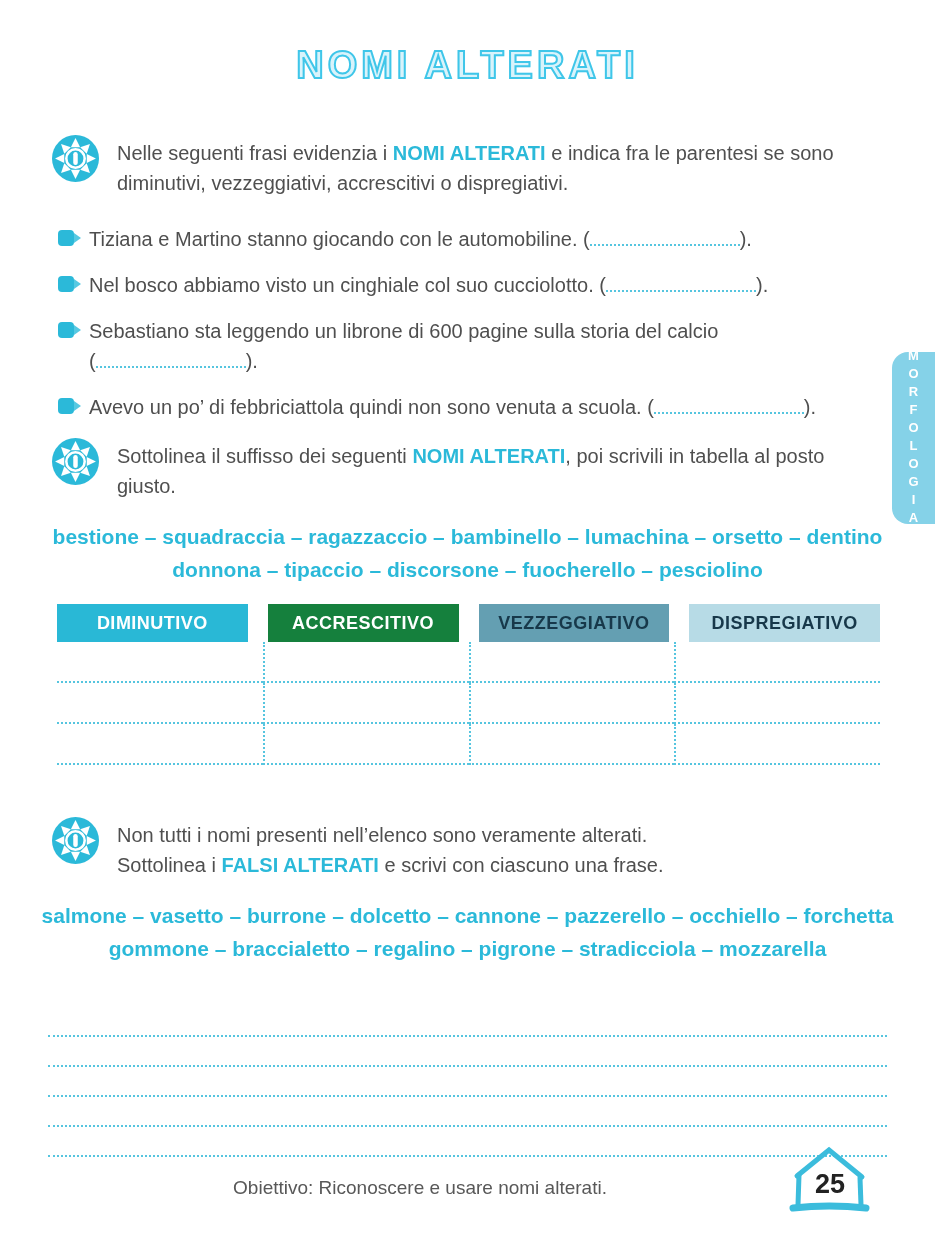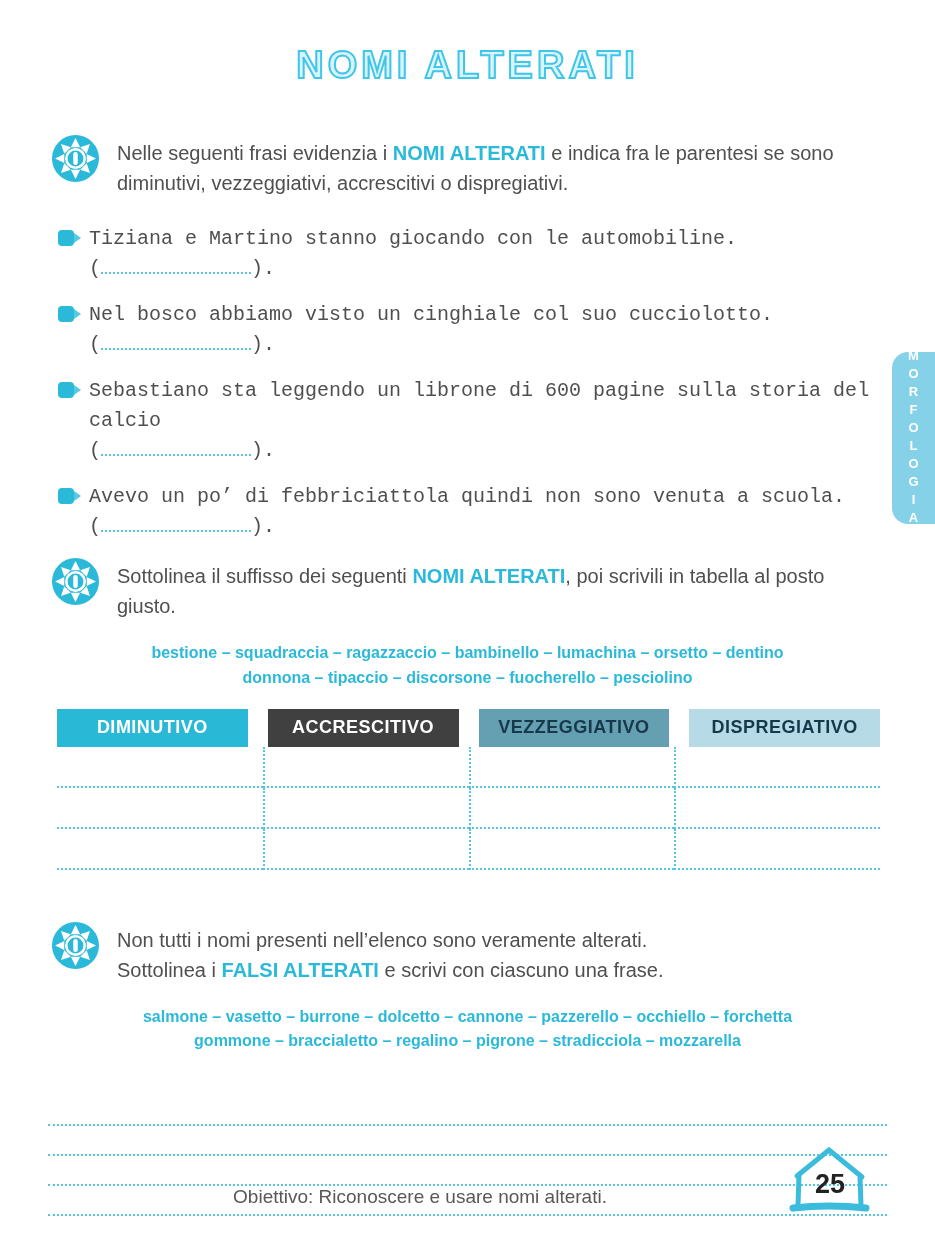--- a/index.html
+++ b/index.html
@@ -19,72 +19,72 @@
   .ex1 { margin-top:48px; }
   .ex2 { }
   .ex3 { margin-top:52px; }
   .ex-icon { flex:0 0 47px; height:47px; }
   .ex-text { font-size:20px; line-height:1.5; max-width:772px; padding-top:3px; }
   .hl { color:#2bb9d9; font-weight:bold; }
   
   .items { margin-top:26px; }
   .item {
     display:flex; gap:15px; align-items:flex-start;
-    margin:0 40px 16px 58px; font-size:20px; line-height:1.5; max-width:812px;font-family:Liberation Mono, monospace;
+    margin:0 40px 16px 58px; font-size:20px; line-height:1.5; max-width:812px;
   }
   .bullet {
     flex:0 0 16px; width:16px; height:16px; margin-top:6px;
     background:#2bb9d9; border-radius:4px; position:relative;
   }
   .bullet::after {
     content:""; position:absolute; right:-7px; top:3px;
     border-left:7px solid #56c9e2; border-top:5px solid transparent;
     border-bottom:5px solid transparent;
   }
   .blank {
     display:inline-block; width:150px; height:15px;
     border-bottom:2px dotted #56c5df; vertical-align:baseline;
   }
   .paren-group { white-space:nowrap; }
   .paren-group.block { display:block; }
   
   .wordlist {
     margin-top:20px; text-align:center; font-weight:bold;
-    color:#2bb9d9; font-size:16px; line-height:1.55;
+    color:#2bb9d9; font-size:21px; line-height:1.55;
   }
   
   .tbl { margin:18px 0 0 57px; width:823px; }
   .tbl-head { display:grid; grid-template-columns:1fr 1fr 1fr 1fr; gap:20px; }
   .th {
     height:38px; display:flex; align-items:center; justify-content:center;
     font-weight:bold; font-size:18px; letter-spacing:0.5px;
   }
   .th-0 { background:#29b8d6; color:#ffffff; }
-  .th-1 { background:#404040; color:#ffffff; }
+  .th-1 { background:#15803d; color:#ffffff; }
   .th-2 { background:#649fb2; color:#17384a; }
   .th-3 { background:#b7dbe6; color:#17384a; }
   .tbl-body { display:grid; grid-template-columns:1fr 1fr 1fr 1fr; }
   .td { height:39px; border-bottom:2px dotted #56c5df; }
   .td.sep { border-left:2px dotted #56c5df; }
   
   .lines { margin:42px 0 0 48px; width:839px; }
   .wline { height:28px; border-bottom:2px dotted #56c5df; }
   
   .side-tab {
     position:absolute; right:0; top:352px; width:43px; height:172px;
     background:#85d2e8; border-radius:16px 0 0 16px;
     display:flex; align-items:center; justify-content:center;
   }
   .side-tab span {
     writing-mode:vertical-rl; text-orientation:upright;
     color:#ffffff; font-weight:bold; font-size:13px; letter-spacing:3px;
   }
   
   .objective {
-    position:absolute; bottom:25px; left:0; width:840px;
+    position:absolute; bottom:34px; left:0; width:840px;
     text-align:center; font-size:19px; color:#585858;
   }
   .house { position:absolute; right:58px; bottom:16px; width:94px; height:74px; }
   .house svg { position:absolute; inset:0; }
   .house .num {
     position:absolute; left:50%; top:56%; transform:translate(-50%,-50%);
     font-weight:bold; font-size:27px; color:#222222;
   }
 </style>
 </head>

